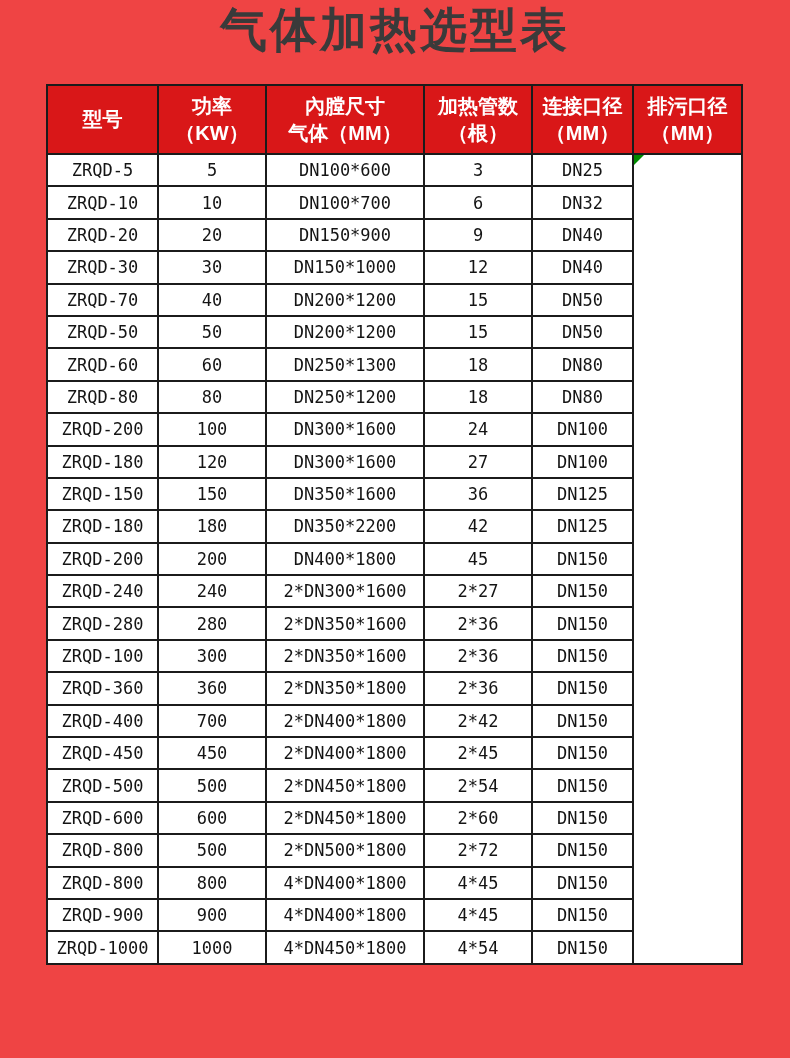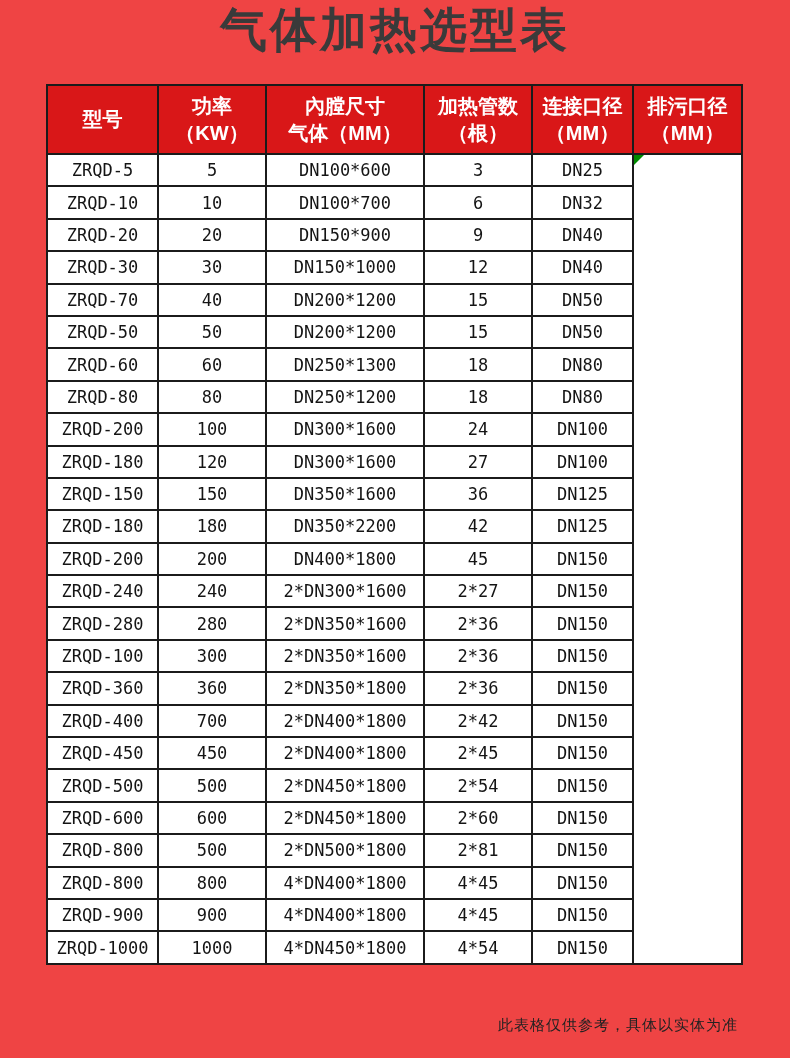--- a/index.html
+++ b/index.html
@@ -253,21 +253,21 @@
           <td>ZRQD-600</td>
           <td>600</td>
           <td>2*DN450*1800</td>
           <td>2*60</td>
           <td>DN150</td>
         </tr>
         <tr>
           <td>ZRQD-800</td>
           <td>500</td>
           <td>2*DN500*1800</td>
-          <td>2*81</td>
+          <td>2*72</td>
           <td>DN150</td>
         </tr>
         <tr>
           <td>ZRQD-800</td>
           <td>800</td>
           <td>4*DN400*1800</td>
           <td>4*45</td>
           <td>DN150</td>
         </tr>
         <tr>
@@ -280,15 +280,14 @@
         <tr>
           <td>ZRQD-1000</td>
           <td>1000</td>
           <td>4*DN450*1800</td>
           <td>4*54</td>
           <td>DN150</td>
         </tr>
       </tbody>
   </table>
 
-  <div class="footnote">此表格仅供参考，具体以实体为准</div>
 
 </div>
 
 </body></html>

